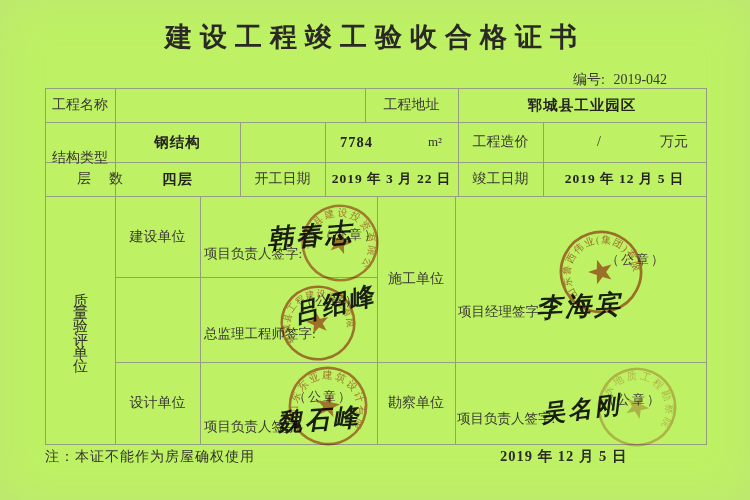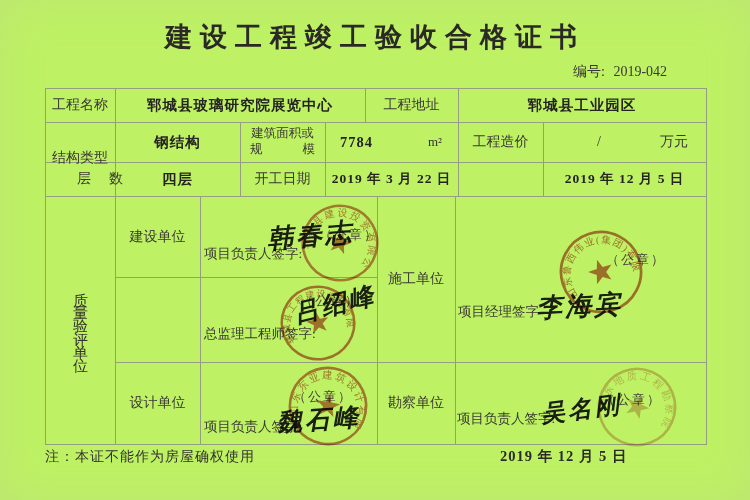--- a/index.html
+++ b/index.html
@@ -11,21 +11,21 @@
     color:#33312e;
   }
   .t{position:absolute;white-space:nowrap;}
   .cellt{position:absolute;display:flex;align-items:center;justify-content:center;text-align:center;}
   .lab{font-size:14px;color:#3a3833;}
   .val{font-size:14.5px;font-weight:bold;color:#262420;letter-spacing:1px;}
   .page-title{
     left:0;top:19px;width:750px;text-align:center;
     font-size:27px;font-weight:bold;letter-spacing:8px;color:#2b2926;
   }
-  .number-line{left:573px;top:63px;font-size:14px;color:#3a3833;}
+  .number-line{left:573px;top:71px;font-size:14px;color:#3a3833;}
   .grid{position:absolute;left:0;top:0;}
   .justify2{display:block;width:100%;box-sizing:border-box;text-align:justify;text-align-last:justify;}
   .vertical-label{
     writing-mode:vertical-rl;text-orientation:upright;
     letter-spacing:13px;font-size:15px;color:#33312e;
   }
   .sign-label{font-size:13.5px;color:#3a3833;}
   .seal-mark{font-size:13px;color:#45423c;letter-spacing:2px;}
   .sig{
     font-weight:bold;font-style:italic;color:#23212a;
@@ -67,46 +67,42 @@
       <line x1="240.5" y1="122" x2="240.5" y2="196"></line>
       <line x1="325.5" y1="122" x2="325.5" y2="196"></line>
       <line x1="543.5" y1="122" x2="543.5" y2="196"></line>
       <line x1="200.5" y1="196" x2="200.5" y2="445"></line>
       <line x1="377.5" y1="196" x2="377.5" y2="445"></line>
       <line x1="455.5" y1="196" x2="455.5" y2="445"></line>
     </g>
   </svg>
 
   <div class="cellt lab" style="left:45px;top:88px;width:70px;height:34px;">工程名称</div>
-  <div class="cellt val" style="left:115px;top:88px;width:250px;height:34px;">郓城县玻璃研究院展览中心</div>
   <div class="cellt lab" style="left:365px;top:88px;width:93px;height:34px;">工程地址</div>
   <div class="cellt val" style="left:458px;top:88px;width:248px;height:34px;">郓城县工业园区</div>
 
   <div class="cellt lab" style="left:45px;top:122px;width:70px;height:40px;margin-top:16px;">结构类型</div>
   <div class="cellt val" style="left:115px;top:122px;width:125px;height:40px;">钢结构</div>
-  <div class="cellt lab" style="left:240px;top:122px;width:85px;height:40px;flex-direction:column;font-size:12.5px;line-height:1.25;">
-    <span>建筑面积或</span>
-    <span class="justify2" style="padding:0 10px;">规模</span>
-  </div>
   <div class="cellt area-cell" style="left:325px;top:122px;width:133px;height:40px;">
     <span class="val">7784</span>
     <span style="font-size:13px;">m²</span>
   </div>
   <div class="cellt lab" style="left:458px;top:122px;width:85px;height:40px;">工程造价</div>
   <div class="cellt cost-cell" style="left:543px;top:122px;width:163px;height:40px;">
     <span style="font-size:14px;">/</span>
     <span class="lab">万元</span>
   </div>
 
   <div class="cellt lab" style="left:45px;top:162px;width:70px;height:34px;padding-left:20px;">
     <span class="justify2" style="padding:0 12px;">层数</span>
   </div>
   <div class="cellt val" style="left:115px;top:162px;width:125px;height:34px;">四层</div>
   <div class="cellt lab" style="left:240px;top:162px;width:85px;height:34px;">开工日期</div>
   <div class="cellt val" style="left:325px;top:162px;width:133px;height:34px;font-size:13.5px;">2019 年 3 月 22 日</div>
+  <div class="cellt lab" style="left:458px;top:162px;width:85px;height:34px;">竣工日期</div>
   <div class="cellt val" style="left:543px;top:162px;width:163px;height:34px;font-size:13.5px;">2019 年 12 月 5 日</div>
 
   <div class="cellt" style="left:45px;top:196px;width:70px;height:248px;">
     <span class="vertical-label">质量验评单位</span>
   </div>
 
   <div class="cellt lab" style="left:115px;top:196px;width:85px;height:81px;">建设单位</div>
   <div class="cellt lab" style="left:115px;top:362px;width:85px;height:82px;">设计单位</div>
   <div class="cellt lab" style="left:377px;top:196px;width:78px;height:166px;">施工单位</div>
   <div class="cellt lab" style="left:377px;top:362px;width:78px;height:82px;">勘察单位</div>

